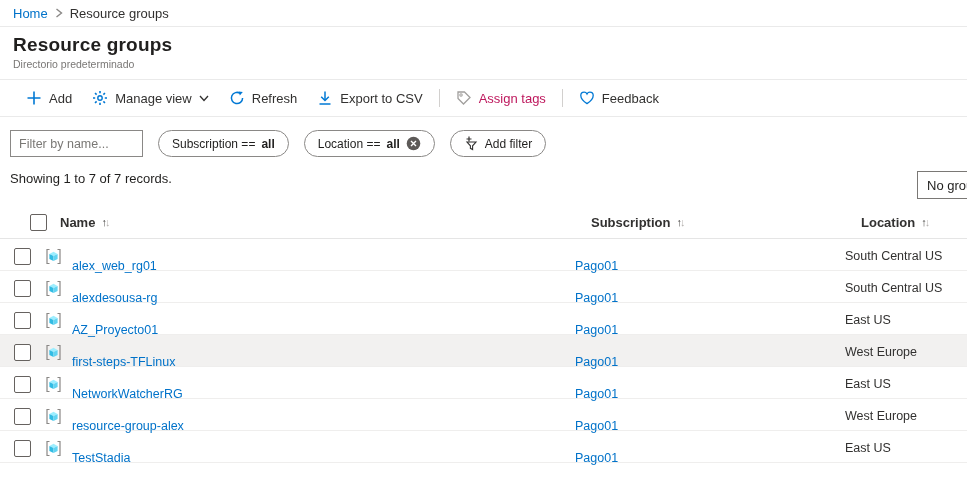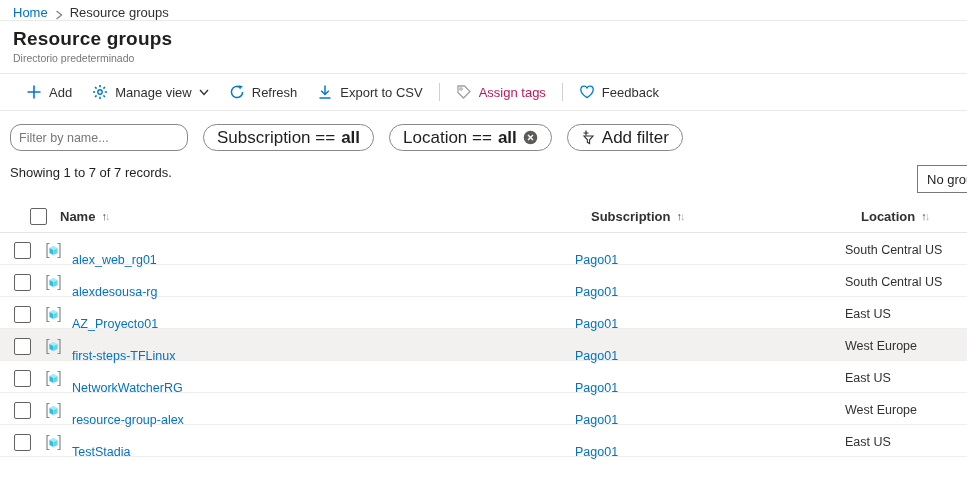--- a/index.html
+++ b/index.html
@@ -1,20 +1,20 @@
 <!DOCTYPE html>
 <html><head>
 <meta charset="utf-8">
 <style>
   * { box-sizing: border-box; margin: 0; padding: 0; }
   html, body { width: 967px; height: 487px; overflow: hidden; background: #fff;
     font-family: "Liberation Sans", sans-serif; color: #323130; }
 
   
-  .crumbbar { height: 21px; display: flex; align-items: flex-end; padding-left: 13px;
+  .crumbbar { height: 27px; display: flex; align-items: center; padding-left: 13px;
     border-bottom: 1px solid #eaeaea; font-size: 13px; }
   .crumb-link { color: #0072c9; cursor: pointer; }
   .crumb-sep { margin: 0 7px; display: flex; align-items: center; }
   .crumb-cur { color: #323130; }
 
   
   .titleblock { padding: 7px 0 9px 13px; border-bottom: 1px solid #eaeaea; }
   .titleblock h1 { font-size: 19px; font-weight: 700; color: #201f1e; letter-spacing: .2px; }
   .subtitle { font-size: 10.5px; color: #797775; margin-top: 2px; }
 
@@ -22,25 +22,25 @@
   .toolbar { height: 37px; display: flex; align-items: center; padding-left: 16px;
     border-bottom: 1px solid #eaeaea; font-size: 13px; color: #323130; }
   .tbtn { display: flex; align-items: center; gap: 7px; padding: 0 10px; height: 100%;
     cursor: pointer; white-space: nowrap; }
   .tbtn.disabled { color: #be185d; cursor: default; }
   .tsep { width: 1px; height: 18px; background: #d2d0ce; margin: 0 6px; }
   .icon16 { width: 16px; height: 16px; display: block; }
 
   
   .filterrow { display: flex; align-items: center; gap: 15px; margin: 13px 0 0 10px; }
-  .nameinput { width: 178px; height: 27px; border: 1px solid #8a8886; border-radius: 11px;
+  .nameinput { width: 133px; height: 27px; border: 1px solid #8a8886; border-radius: 0;
     padding: 0 8px; font-size: 12.5px; font-family: "Liberation Sans", sans-serif; color: #323130; }
   .nameinput::placeholder { color: #7a7875; }
   .pill { height: 27px; border: 1px solid #8a8886; border-radius: 14px; background: #fff;
-    display: inline-flex; align-items: center; gap: 6px; padding: 0 13px; font-size: 17px;
+    display: inline-flex; align-items: center; gap: 6px; padding: 0 13px; font-size: 12px;
     color: #201f1e; cursor: pointer; white-space: nowrap; }
   .pill b { font-weight: 700; }
 
   
   .summaryrow { position: relative; margin: 14px 0 0 10px; font-size: 13px; color: #201f1e; height: 20px; }
   .nogroup { position: absolute; left: 907px; top: 0; width: 130px; height: 28px;
     border: 1px solid #7a7875; background: #fff; display: flex; align-items: center;
     padding: 0 9px; font-size: 13px; color: #201f1e; cursor: pointer; white-space: nowrap; overflow: hidden; }
 
   

